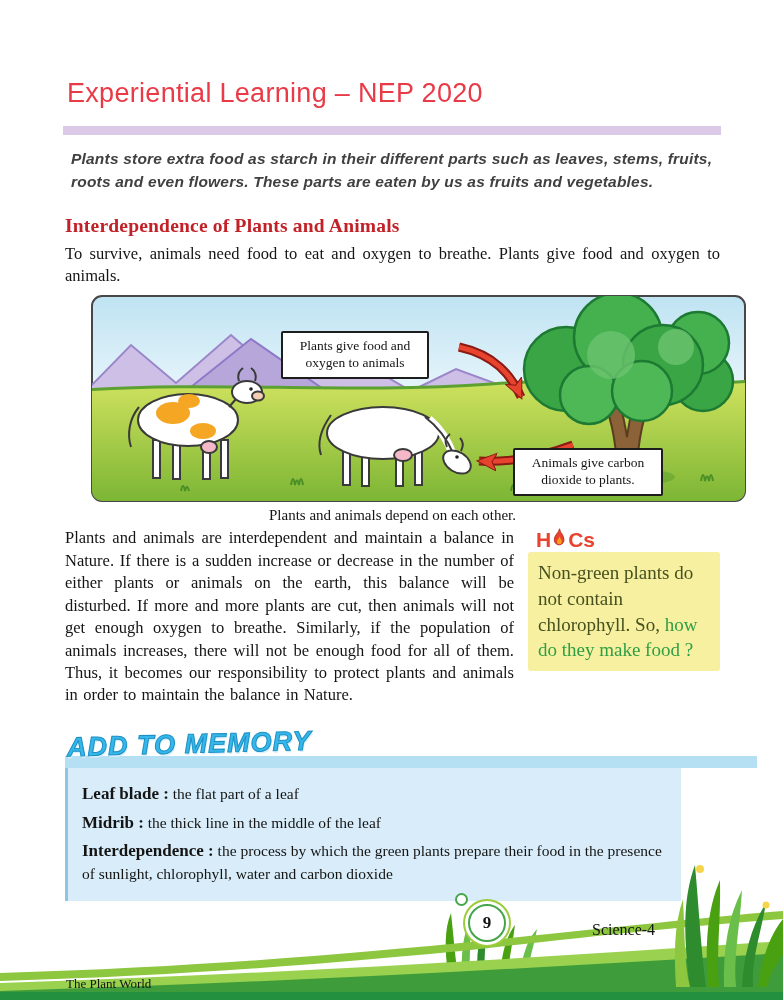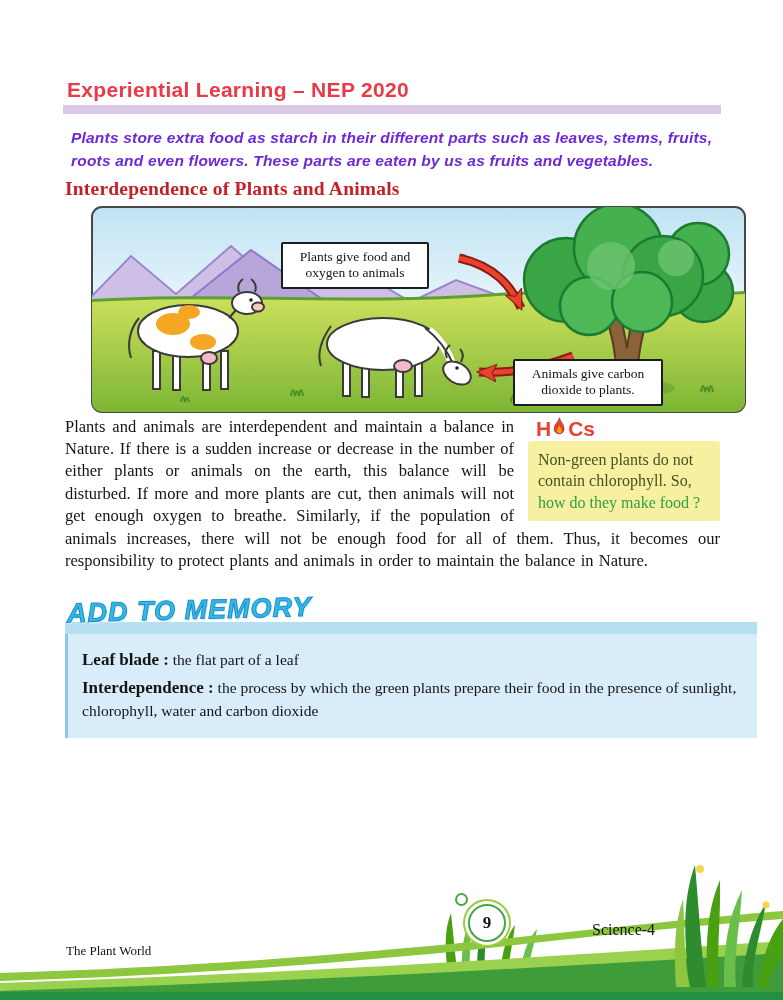--- a/index.html
+++ b/index.html
@@ -11,39 +11,39 @@
     background: #ffffff;
     overflow: hidden;
     font-family: "Liberation Serif", serif;
     color: #141414;
   }
   .content { position: absolute; left: 65px; top: 78px; width: 655px; }
 
   
   .exp-title {
     font-family: "Liberation Sans", sans-serif;
-    font-weight: bold; font-size: 21px;
+    font-weight: normal; font-size: 27px;
     color: #e93a47; letter-spacing: .3px;
-    margin: 0 0 3px 2px;
+    margin: 0 0 17px 2px;
   }
   .purple-bar { height: 9px; width: 658px; margin-left: -2px; background: #dcc9e8; }
 
   
   .intro-text {
     margin: 12px 4px 0 6px;
     font-family: "Liberation Sans", sans-serif;
     font-style: italic; font-weight: 600;
     font-size: 15.5px; line-height: 1.5;
-    color: #6d28d9; letter-spacing: .2px;
+    color: #404040; letter-spacing: .2px;
   }
 
   .section-heading {
     font-size: 19.5px; font-weight: bold;
     color: #c22127; letter-spacing: .2px;
-    margin: 5px 0 6px 0;
+    margin: 21px 0 6px 0;
   }
   .body-text {
     font-size: 16.5px; line-height: 1.36;
     text-align: justify; margin: 3px 0 8px 0;
     word-spacing: 1.2px;
   }
 
   
   .illustration { position: relative; width: 655px; height: 207px; margin-top: 6px; padding-left: 26px; }
   .illustration svg { display:block; }
@@ -64,48 +64,48 @@
     margin: 0 0 6px 14px;
   }
   .hocs-title {
     display: flex; align-items: flex-end; gap: 1px;
     font-family: "Liberation Sans", sans-serif;
     font-weight: bold; font-size: 21px; color: #e8432e;
     margin: 0 0 2px 8px; line-height: 1;
   }
   .hocs-body {
     background: #f6f0a0; border-radius: 3px;
-    padding: 8px 10px; font-size: 16px; line-height: 1.35;
+    padding: 8px 10px; font-size: 19px; line-height: 1.35;
   }
   .hocs-line1 { color: #47511f; display: inline; }
   .hocs-line2 { color: #2f9e44; display: inline; }
 
   
   .memory-heading {
     display: inline-block;
     font-family: "Liberation Sans", sans-serif;
     font-weight: bold; font-style: italic;
     font-size: 27px; letter-spacing: 1px;
     color: #35b7e9;
     -webkit-text-stroke: 1px #1d8fc4;
     text-shadow: 1px 2px 0 #d7f0fb;
     transform: rotate(-1.5deg);
     margin: 14px 0 0 2px;
   }
   .memory-strip { width: 692px; height: 12px; background: #b5dff3; margin-top: -4px; }
   .memory-box {
-    width: 692px; background: #d8edf9;
+    width: 616px; background: #d8edf9;
     border-left: 3px solid #8cc6e4;
     padding: 9px 14px 11px 14px;
   }
   .memory-item { margin: 5px 0; font-size: 15.5px; line-height: 1.4; }
   .memory-term { font-weight: bold; font-size: 17px; }
 
   
-  .footer-left  { position: absolute; left: 66px;  top: 943px; font-size: 13px; z-index: 3; }
+  .footer-left  { position: absolute; left: 66px;  top: 976px; font-size: 13px; z-index: 3; }
   .footer-right { position: absolute; left: 592px; top: 921px; font-size: 16px; z-index: 3; }
   .page-badge {
     position: absolute; left: 468px; top: 904px;
     width: 38px; height: 38px; border-radius: 50%;
     background: #ffffff; border: 2px solid #45a649;
     box-shadow: 0 0 0 3px #ffffff, 0 0 0 5px #9ccb3c;
     display: flex; align-items: center; justify-content: center;
     font-weight: bold; font-size: 17px; z-index: 3;
   }
   .small-bubble {
@@ -120,20 +120,21 @@
 
 <div class="page">
   <div class="content">
 
     <h1 class="exp-title">Experiential Learning – NEP 2020</h1>
     <div class="purple-bar"></div>
 
     <p class="intro-text">Plants store extra food as starch in their different parts such as leaves, stems, fruits, roots and even flowers. These parts are eaten by us as fruits and vegetables.</p>
 
     <h2 class="section-heading">Interdependence of Plants and Animals</h2>
+    <p class="body-text">To survive, animals need food to eat and oxygen to breathe. Plants give food and oxygen to animals.</p>
 
     <div class="illustration">
       <svg width="655" height="207" viewBox="0 0 655 207">
         <defs>
           <linearGradient id="skyGrad" x1="0" y1="0" x2="0" y2="1">
             <stop offset="0" stop-color="#bfe3f2"></stop>
             <stop offset="0.55" stop-color="#eef8fd"></stop>
             <stop offset="1" stop-color="#f7fcff"></stop>
           </linearGradient>
           <linearGradient id="grassGrad" x1="0" y1="0" x2="0" y2="1">
@@ -212,20 +213,21 @@
 
           <path d="M368,52 C404,60 420,80 430,102" fill="none" stroke="#8a1a12" stroke-width="9"></path>
           <path d="M368,52 C404,60 420,80 430,102" fill="none" stroke="#e8432e" stroke-width="5" marker-end="url(#arrowRed)"></path>
           <path d="M482,150 C450,162 420,168 388,166" fill="none" stroke="#8a1a12" stroke-width="9"></path>
           <path d="M482,150 C450,162 420,168 388,166" fill="none" stroke="#e8432e" stroke-width="5" marker-end="url(#arrowRed)"></path>
         </g>
       </svg>
       <div class="scene-label label-plants">Plants give food and oxygen to animals</div>
       <div class="scene-label label-animals">Animals give carbon dioxide to plants.</div>
     </div>
+    <p class="caption">Plants and animals depend on each other.</p>
 
     <div class="balance-wrap">
       <div class="hocs">
         <div class="hocs-title">
           <span>H</span>
           <svg width="15" height="23" viewBox="0 0 20 28">
             <path d="M10 1 C11 7 16 9 16 16 A6.5 6.5 0 0 1 3 16 C3 9 9 7 10 1 Z" fill="#e8432e" stroke="#b32015" stroke-width="1"></path>
             <path d="M10 11 C10.5 14 13 15 13 18.5 A3.2 3.2 0 0 1 6.6 18.5 C6.6 15 9.5 14 10 11 Z" fill="#f7a11b"></path>
           </svg>
           <span>Cs</span>
@@ -236,20 +238,24 @@
       </div>
       <p class="body-text">Plants and animals are interdependent and maintain a balance in Nature. If there is a sudden increase or decrease in the number of either plants or animals on the earth, this balance will be disturbed. If more and more plants are cut, then animals will not get enough oxygen to breathe. Similarly, if the population of animals increases, there will not be enough food for all of them. Thus, it becomes our responsibility to protect plants and animals in order to maintain the balance in Nature.</p>
     </div>
 
     <div class="memory-heading">ADD TO MEMORY</div>
     <div class="memory-strip"></div>
     <div class="memory-box">
       <div class="memory-item">
         <span class="memory-term">Leaf blade :</span>
         <span class="memory-def">the flat part of a leaf</span>
+      </div>
+      <div class="memory-item">
+        <span class="memory-term">Midrib :</span>
+        <span class="memory-def">the thick line in the middle of the leaf</span>
       </div>
       <div class="memory-item">
         <span class="memory-term">Interdependence :</span>
         <span class="memory-def">the process by which the green plants prepare their food in the presence of sunlight, chlorophyll, water and carbon dioxide</span>
       </div>
     </div>
   </div>
 
   <svg class="bottom-deco" viewBox="0 0 783 145">
     <g>

